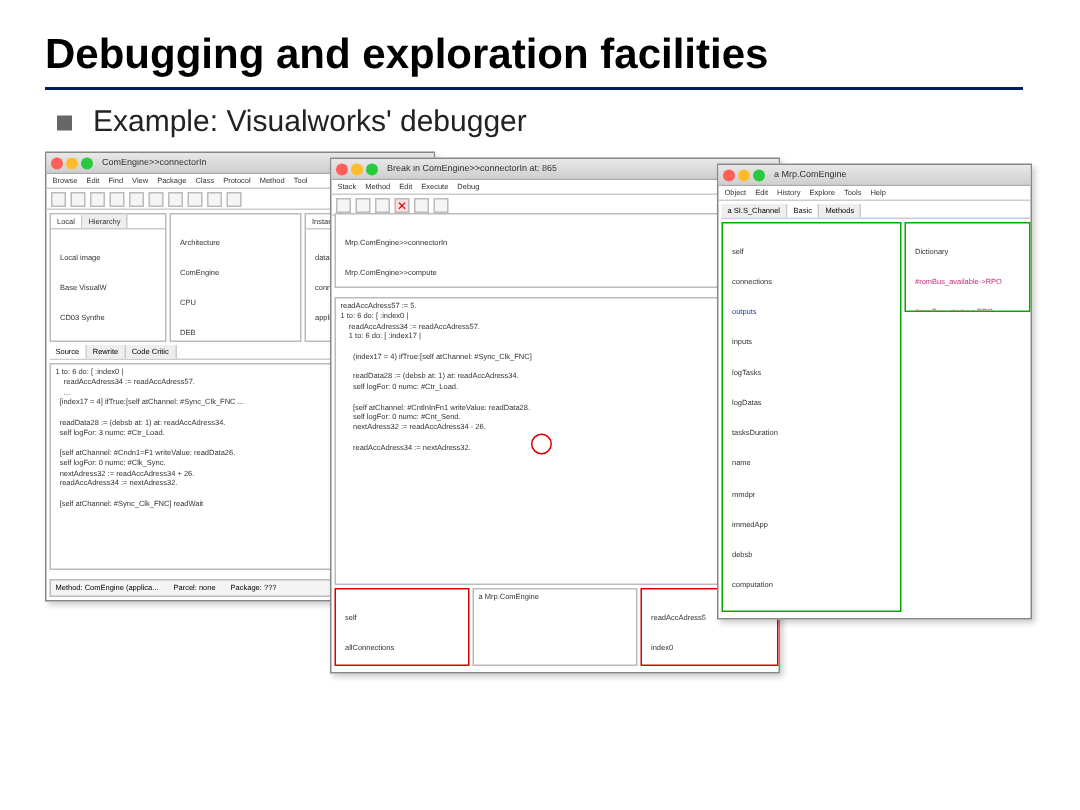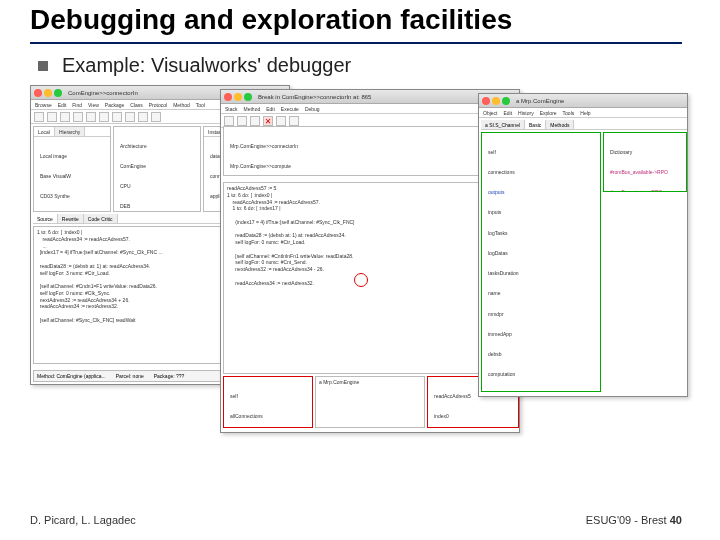--- a/index.html
+++ b/index.html
@@ -1,17 +1,17 @@
 <!DOCTYPE html>
 <html><head>
 <meta charset="utf-8">
 <style>
 *{margin:0;padding:0;box-sizing:border-box;font-family:Arial,Helvetica,sans-serif}
 body{width:720px;height:540px;background:#fff;position:relative;overflow:hidden}
-.slide{width:712px;height:540px;position:relative;padding:4px 30px}
+.slide{width:712px;height:540px;position:relative;padding:20px 30px}
 .title{font-size:28px;font-weight:bold;color:#000;border-bottom:2px solid #001f5f;padding-bottom:6px;margin-bottom:10px}
 .bullet{display:flex;align-items:center;gap:14px;margin-left:8px;margin-bottom:8px}
 .bullet-sq{width:10px;height:10px;background:#666}
 .bullet-text{font-size:20px;color:#222}
 .shotarea{position:relative;width:660px;height:360px;margin-top:4px}
 .win{position:absolute;background:#fff;border:1px solid #888;box-shadow:2px 2px 4px rgba(0,0,0,.2)}
 .tbar{height:14px;background:linear-gradient(#e8e8e8,#cfcfcf);border-bottom:1px solid #aaa;display:flex;align-items:center;padding:0 3px;gap:2px}
 .dot{width:8px;height:8px;border-radius:50%}
 .dr{background:#ff5f56}.dy{background:#ffbd2e}.dg{background:#27c93f}
 .ttitle{font-size:6px;color:#333;margin-left:4px;white-space:nowrap;overflow:hidden}
@@ -283,20 +283,13 @@
           <div class="itm">Dictionary</div>
           <div class="itm mg">#romBus_available-&gt;RPO</div>
           <div class="itm mg">#romBus_start-&gt;a RPO</div>
           
         </div>
       </div>
     </div>
 
   </div>
 
-  <div class="footer">
-    <span>D. Picard, L. Lagadec</span>
-    <span>
-      <span>ESUG'09 - Brest</span>
-      <span class="pnum">40</span>
-    </span>
-  </div>
 </div>
 
 </body></html>

